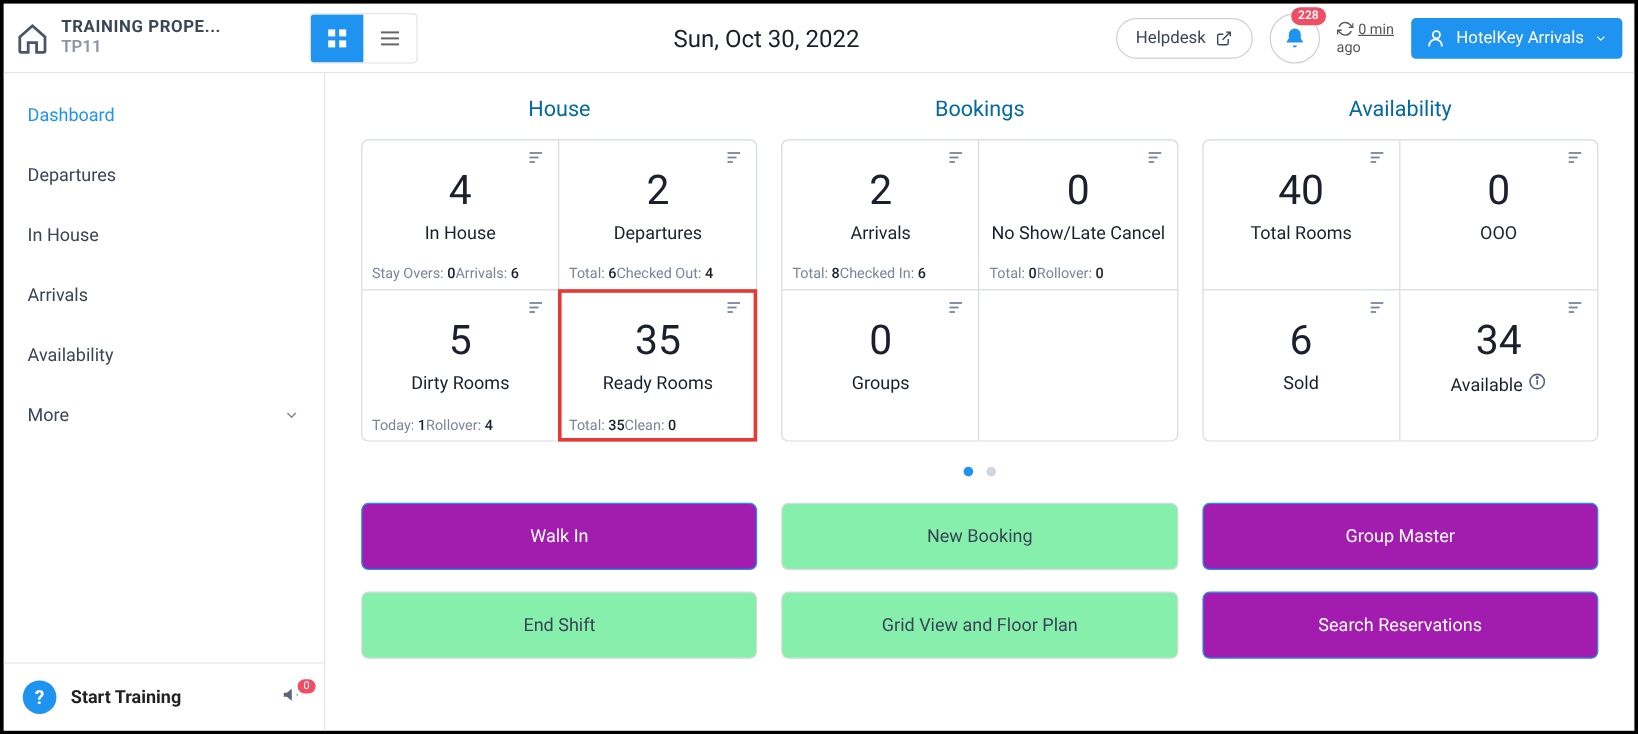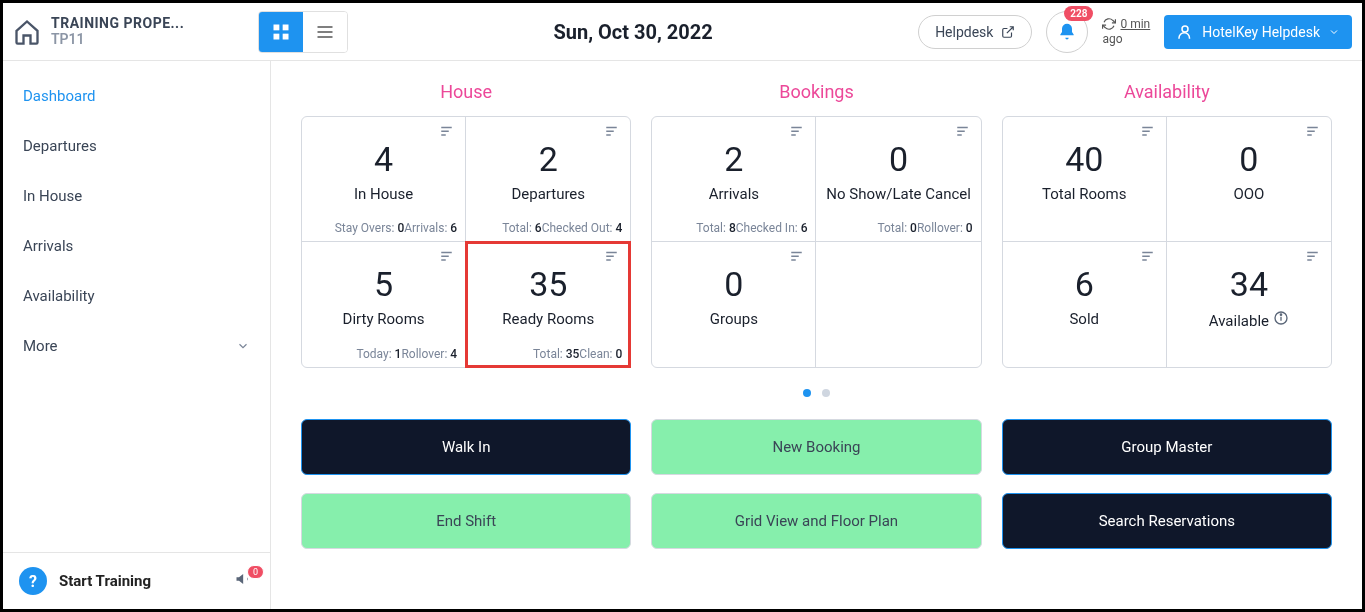--- a/index.html
+++ b/index.html
@@ -10,21 +10,21 @@
 .home-icon { width: 28px; height: 28px; color: #4a5568; }
 .prop-info { display: flex; flex-direction: column; line-height: 1.1; }
 .prop-name { font-weight: 700; color: #3a4556; font-size: 14px; letter-spacing: .5px; }
 .prop-code { color: #8b95a5; font-weight: 600; font-size: 14px; }
 
 .view-toggle { display: flex; border: 1px solid #e0e0e0; border-radius: 4px; overflow: hidden; margin-left: 25px; }
 .view-btn { width: 44px; height: 40px; display: flex; align-items: center; justify-content: center; cursor: pointer; }
 .view-btn.active { background: #1e93f0; color: #fff; }
 .view-btn.inactive { background: #fff; color: #666; }
 
-.date-label { flex: 1; text-align: center; font-weight: 700; font-size: 20px; color: #1a202c; }
+.date-label { flex: 1; text-align: center; font-weight: 400; font-size: 20px; color: #1a202c; }
 
 .right-controls { display: flex; align-items: center; gap: 14px; }
 .helpdesk-btn { border: 1px solid #d0d0d0; border-radius: 20px; padding: 8px 16px; font-size: 14px; color: #3a4556; display: flex; align-items: center; gap: 8px; cursor: pointer; }
 .bell-wrap { position: relative; border: 1px solid #d0d0d0; border-radius: 50%; width: 42px; height: 42px; display: flex; align-items: center; justify-content: center; cursor: pointer; }
 .bell-badge { position: absolute; top: -6px; right: -6px; background: #f04e64; color: #fff; border-radius: 10px; font-size: 10px; padding: 2px 6px; font-weight: 600; }
 .sync-info { display: flex; flex-direction: column; font-size: 12px; color: #555; line-height: 1.2; }
 .sync-row { display: flex; align-items: center; gap: 4px; text-decoration: underline; }
 .user-btn { background: #1e93f0; color: #fff; border-radius: 4px; padding: 8px 12px; display: flex; align-items: center; gap: 8px; cursor: pointer; font-size: 14px; }
 
 .layout { display: flex; height: calc(100% - 58px); }
@@ -35,42 +35,42 @@
 .chevron-down { width: 14px; height: 14px; }
 
 .training-bar { border-top: 1px solid #e5e5e5; padding: 14px 16px; display: flex; align-items: center; gap: 12px; }
 .help-circle { width: 28px; height: 28px; border-radius: 50%; background: #1e93f0; color: #fff; display: flex; align-items: center; justify-content: center; font-weight: 700; font-size: 16px; }
 .training-text { font-weight: 700; color: #222; font-size: 15px; flex: 1; }
 .megaphone { position: relative; }
 .mega-badge { position: absolute; top: -4px; right: -10px; background: #f04e64; color: #fff; border-radius: 8px; font-size: 9px; padding: 1px 5px; border: 1px solid #fff; }
 
 .main { flex: 1; padding: 20px 30px; overflow: auto; }
 .sections { display: flex; gap: 20px; margin-bottom: 14px; }
-.section-title { flex: 1; text-align: center; font-size: 18px; color: #ec4899; }
+.section-title { flex: 1; text-align: center; font-size: 18px; color: #0369a1; }
 .card-area { display: flex; gap: 20px; }
 .card-group { flex: 1; border: 1px solid #d5d9e0; border-radius: 6px; display: grid; grid-template-columns: 1fr 1fr; }
 .card { border-right: 1px solid #d5d9e0; border-bottom: 1px solid #d5d9e0; padding: 10px 8px 6px; position: relative; display: flex; flex-direction: column; align-items: center; min-height: 125px; }
 .card:nth-child(2n) { border-right: none; }
 .card:nth-child(n+3) { border-bottom: none; }
 .card.highlight { outline: 3px solid #e53935; outline-offset: -2px; }
 .sort-icon { position: absolute; top: 6px; right: 8px; color: #7a8598; }
 .big-num { font-size: 34px; font-weight: 400; color: #1a202c; margin-top: 12px; }
 .card-label { font-size: 15px; color: #1a202c; margin-top: 6px; }
-.card-footer { margin-top: auto; width: 100%; display: flex; justify-content: flex-end; font-size: 12px; color: #5a6678; padding-top: 8px; }
+.card-footer { margin-top: auto; width: 100%; display: flex; justify-content: flex-start; font-size: 12px; color: #5a6678; padding-top: 8px; }
 .card-footer .lbl { color: #7a8598; }
 .card-footer .val { color: #1a202c; font-weight: 500; }
 .info-icon { display: inline-flex; align-items: center; margin-left: 4px; }
 
 .dots { text-align: center; margin: 14px 0 18px; }
 .dot { display: inline-block; width: 8px; height: 8px; border-radius: 50%; background: #cfd6e0; margin: 0 4px; }
 .dot.active { background: #1e93f0; }
 
 .btn-row { display: flex; gap: 20px; margin-bottom: 18px; }
 .action-btn { flex: 1; padding: 18px; text-align: center; border-radius: 6px; font-size: 15px; cursor: pointer; border: 1px solid #d5d9e0; }
-.action-btn.primary { background: #0f172a; color: #fff; border-color: #1e93f0; }
+.action-btn.primary { background: #a21caf; color: #fff; border-color: #1e93f0; }
 .action-btn.secondary { background: #86efac; color: #3a4556; }
 </style>
 </head>
 <body>
 
 <div class="topbar">
   <div class="logo-area">
     <svg class="home-icon" viewBox="0 0 24 24" fill="none" stroke="currentColor" stroke-width="2">
         <path d="M3 11l9-8 9 8v10a1 1 0 01-1 1h-5v-7h-6v7H4a1 1 0 01-1-1V11z"></path>
       </svg>
@@ -118,21 +118,21 @@
           </svg>
         <span>0 min</span>
       </div>
       <span>ago</span>
     </div>
     <div class="user-btn">
       <svg width="18" height="18" viewBox="0 0 24 24" fill="none" stroke="currentColor" stroke-width="2">
           <circle cx="12" cy="8" r="4"></circle>
           <path d="M4 21v-1a7 7 0 0114 0v1"></path>
         </svg>
-      <span>HotelKey Helpdesk</span>
+      <span>HotelKey Arrivals</span>
       <svg width="12" height="12" viewBox="0 0 24 24" fill="none" stroke="currentColor" stroke-width="2">
           <path d="M6 9l6 6 6-6"></path>
         </svg>
     </div>
   </div>
 </div>
 
 <div class="layout">
   <div class="sidebar">
     <div class="nav" id="nav">

